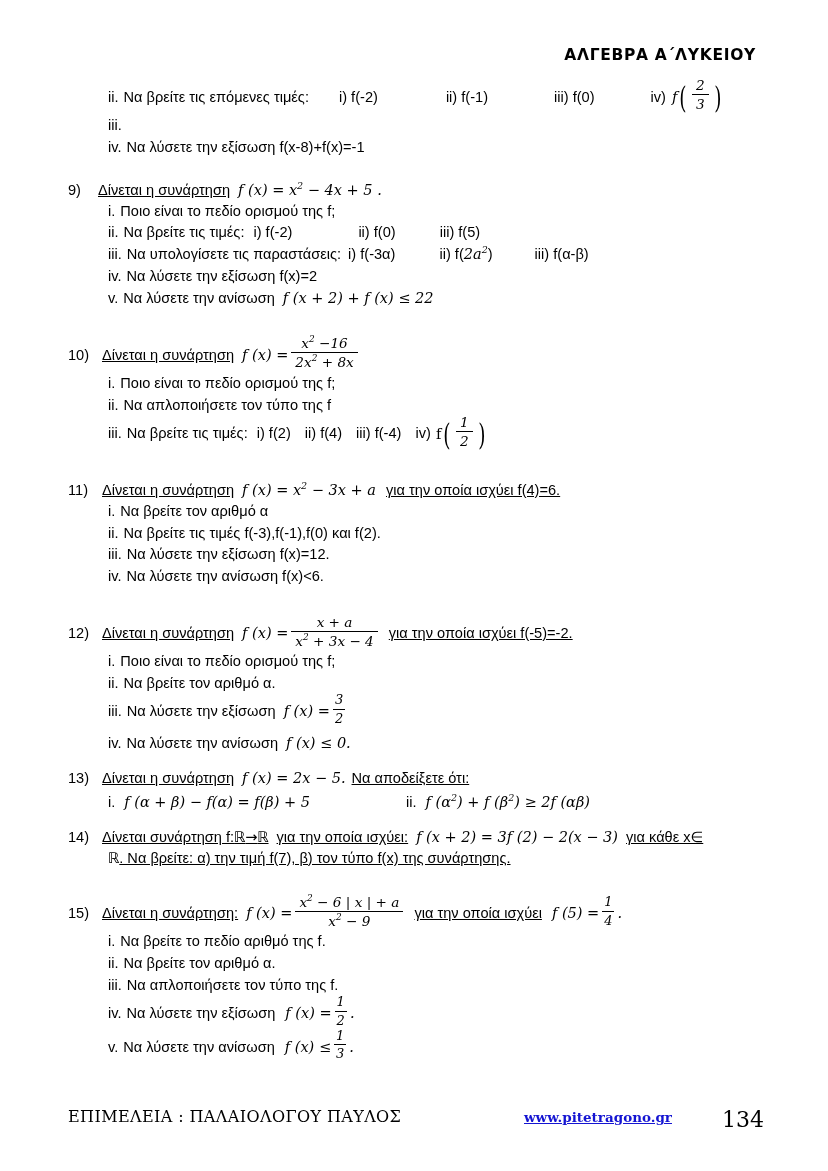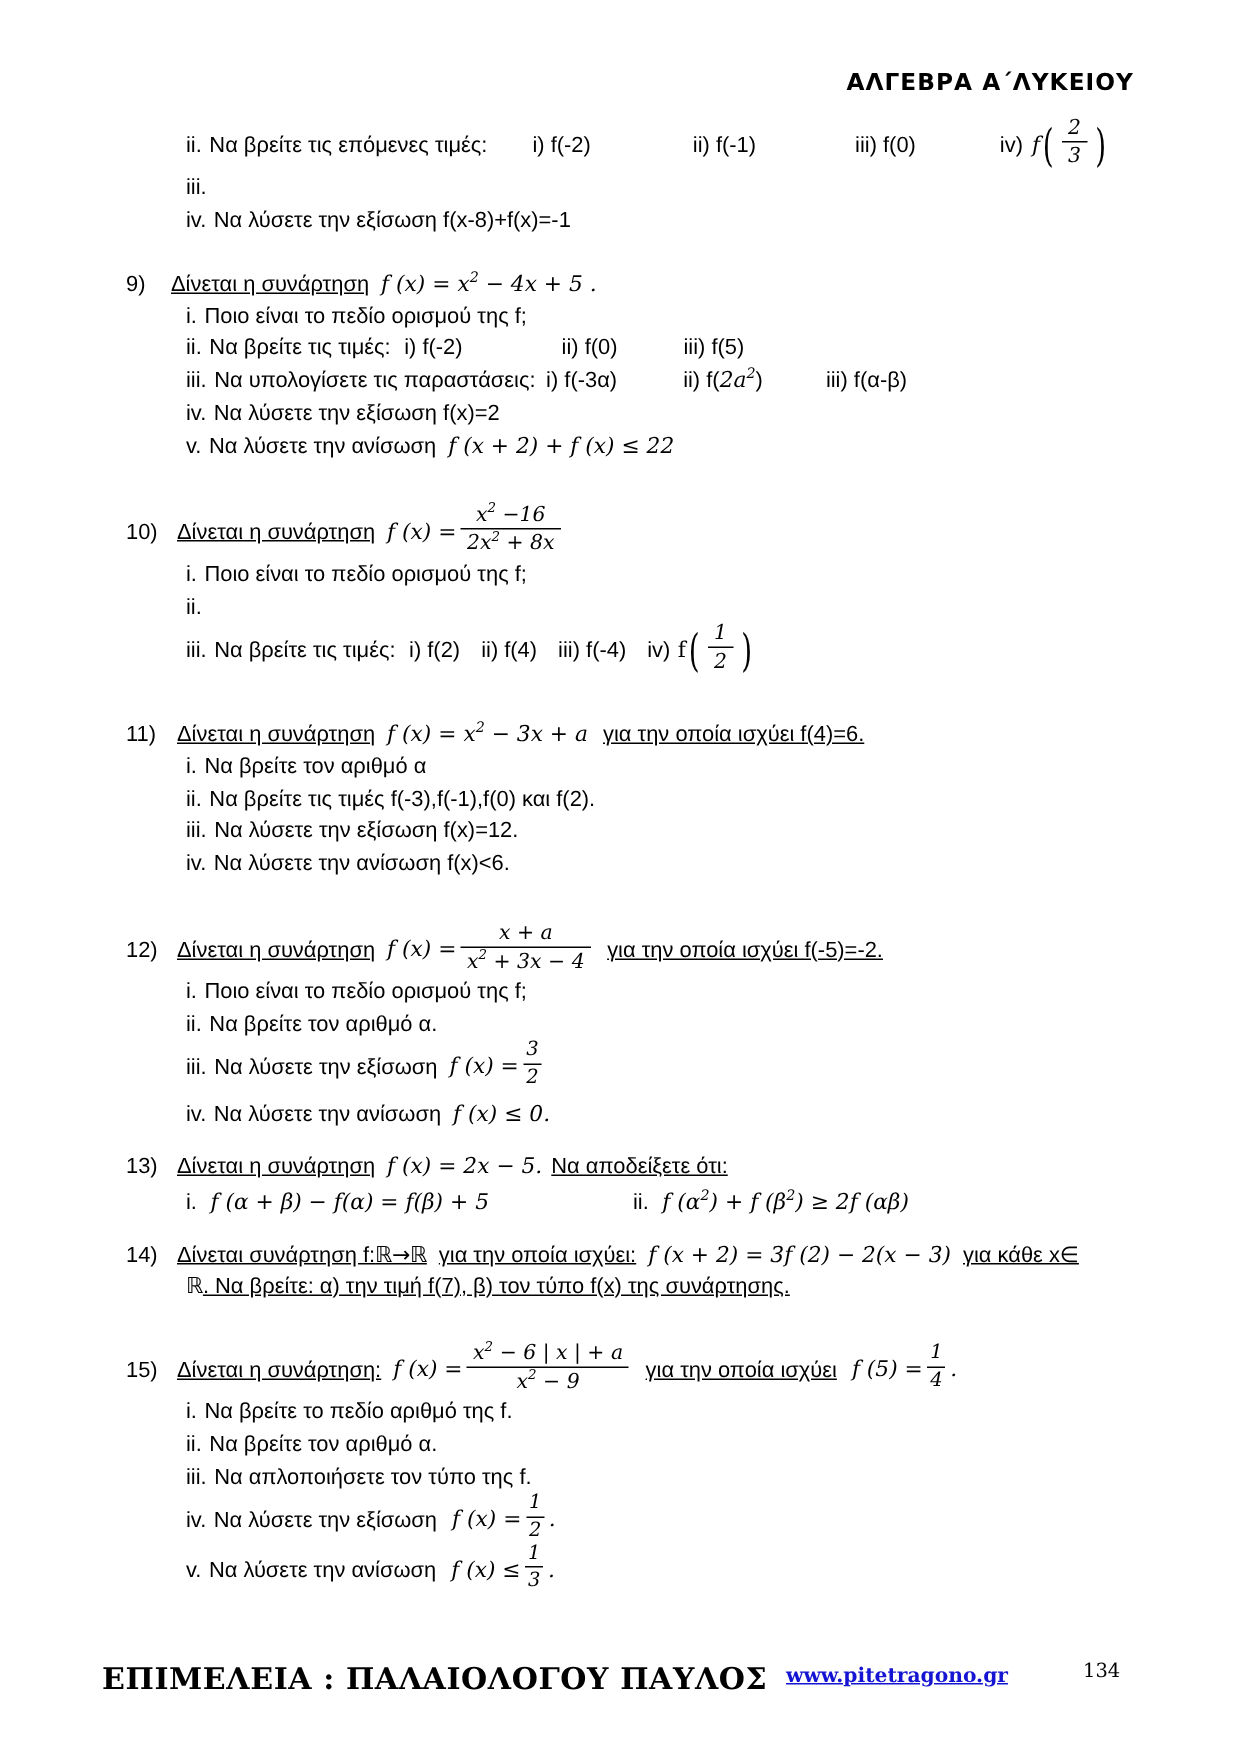--- a/index.html
+++ b/index.html
@@ -36,21 +36,20 @@
     letter-spacing: 0.7px;
     white-space: nowrap;
   }
 
   
   .content {
     position: absolute;
     top: 80px;
     left: 0;
     right: 16px;
-    margin-left: 16px;
   }
 
   .ex {
     position: relative;
     padding-left: 68px;
     margin: 0;
   }
 
   .ex-head {
     display: flex;
@@ -161,43 +160,43 @@
     left: 0;
     right: 0;
     bottom: 38px;
     height: 26px;
   }
   .footer-author {
     position: absolute;
     left: 68px;
     top: 0;
     font-family: "DejaVu Serif", serif;
-    font-weight: bold;
-    font-size: 20px;
+    font-weight: normal;
+    font-size: 16px;
     letter-spacing: 0.4px;
     white-space: nowrap;
   }
   .footer-link {
     position: absolute;
     left: 486px;
     top: 2px;
     font-family: "DejaVu Serif", serif;
     font-weight: bold;
     font-size: 13.5px;
     color: #1414d2;
     text-decoration: underline;
     white-space: nowrap;
     margin-left: 38px;
   }
   .footer-page {
     position: absolute;
     left: 722px;
     top: 0;
     font-family: "DejaVu Serif", serif;
-    font-size: 13px;
+    font-size: 22px;
     white-space: nowrap;
   }
 </style>
 </head>
 <body>
 
 <div class="page">
 
   <div class="header">ΑΛΓΕΒΡΑ Α΄ΛΥΚΕΙΟΥ</div>
 
@@ -305,20 +304,21 @@
       </div>
       <div class="subs">
 
         <div class="sub">
           <span class="sub-label">i.</span>
           <span class="sub-text">Ποιο είναι το πεδίο ορισμού της f;</span>
         </div>
 
         <div class="sub">
           <span class="sub-label">ii.</span>
+          <span class="sub-text">Να απλοποιήσετε τον τύπο της f</span>
         </div>
 
         <div class="sub tall">
           <span class="sub-label">iii.</span>
           <span class="sub-text">Να βρείτε τις τιμές:</span>
           <span class="spacer-cols" style="width:9px"></span>
           <span class="sub-text">i) f(2)</span>
           <span class="spacer-cols" style="width:14px"></span>
           <span class="sub-text">ii) f(4)</span>
           <span class="spacer-cols" style="width:14px"></span>

